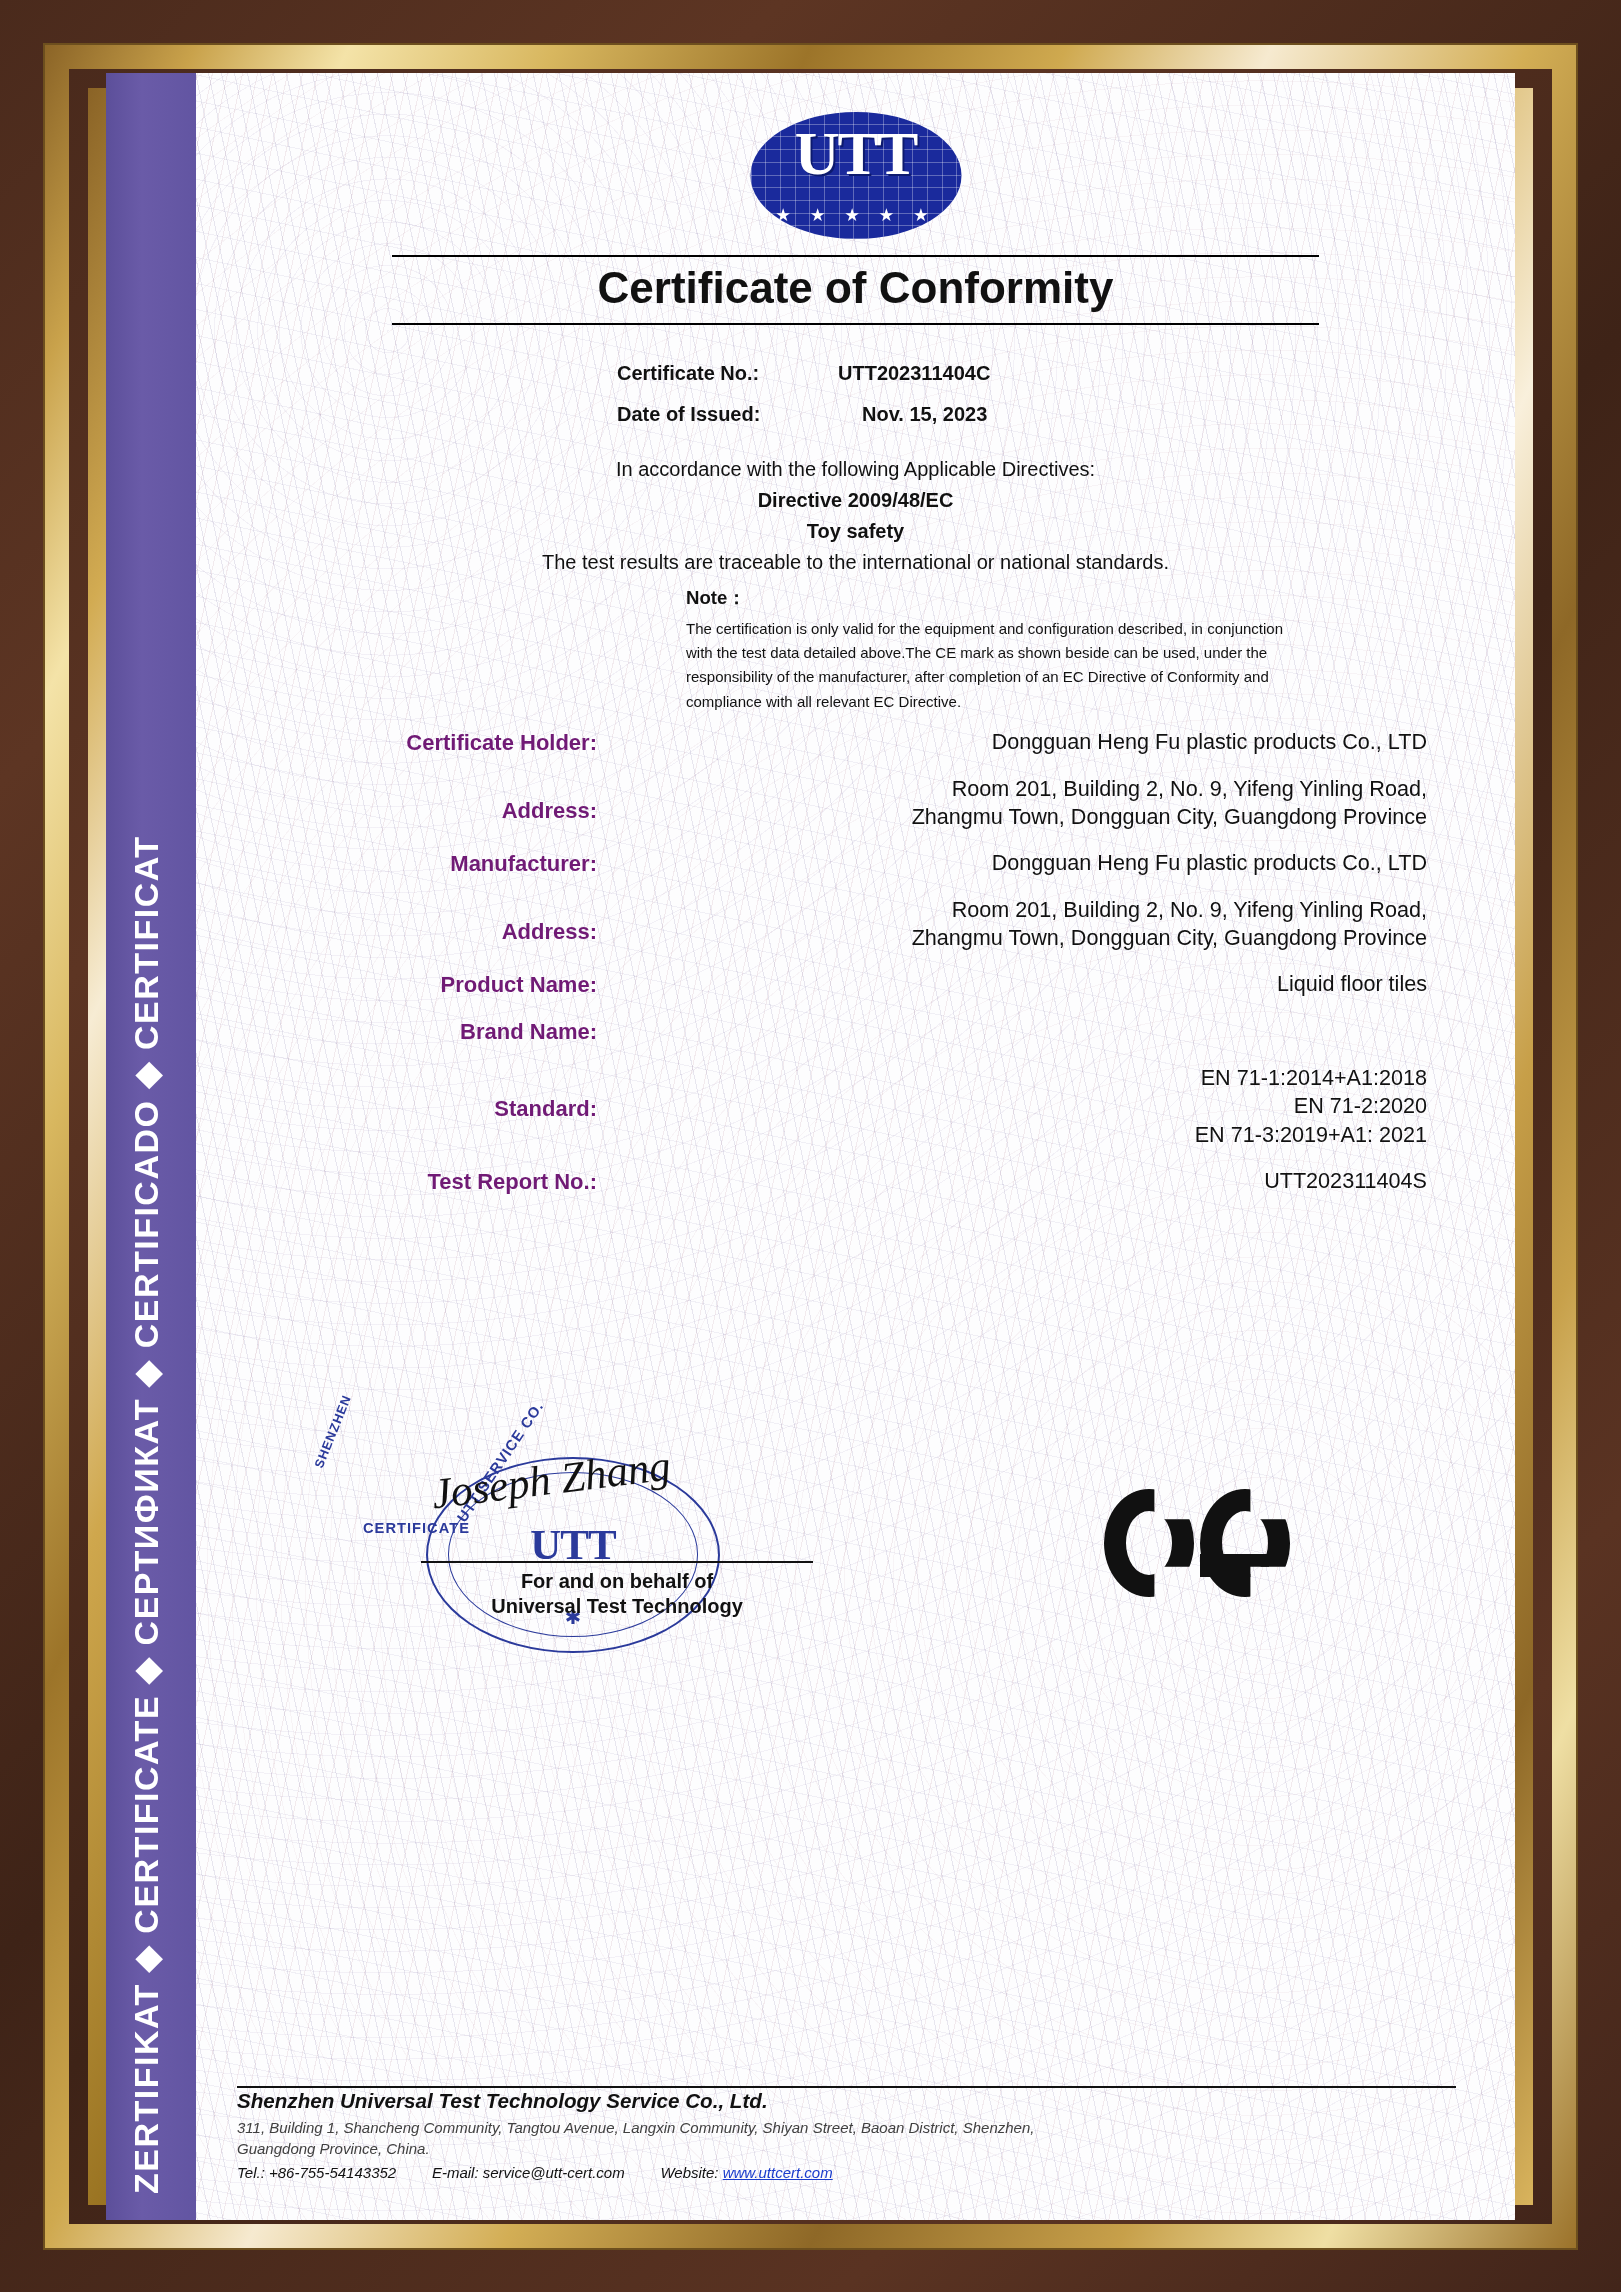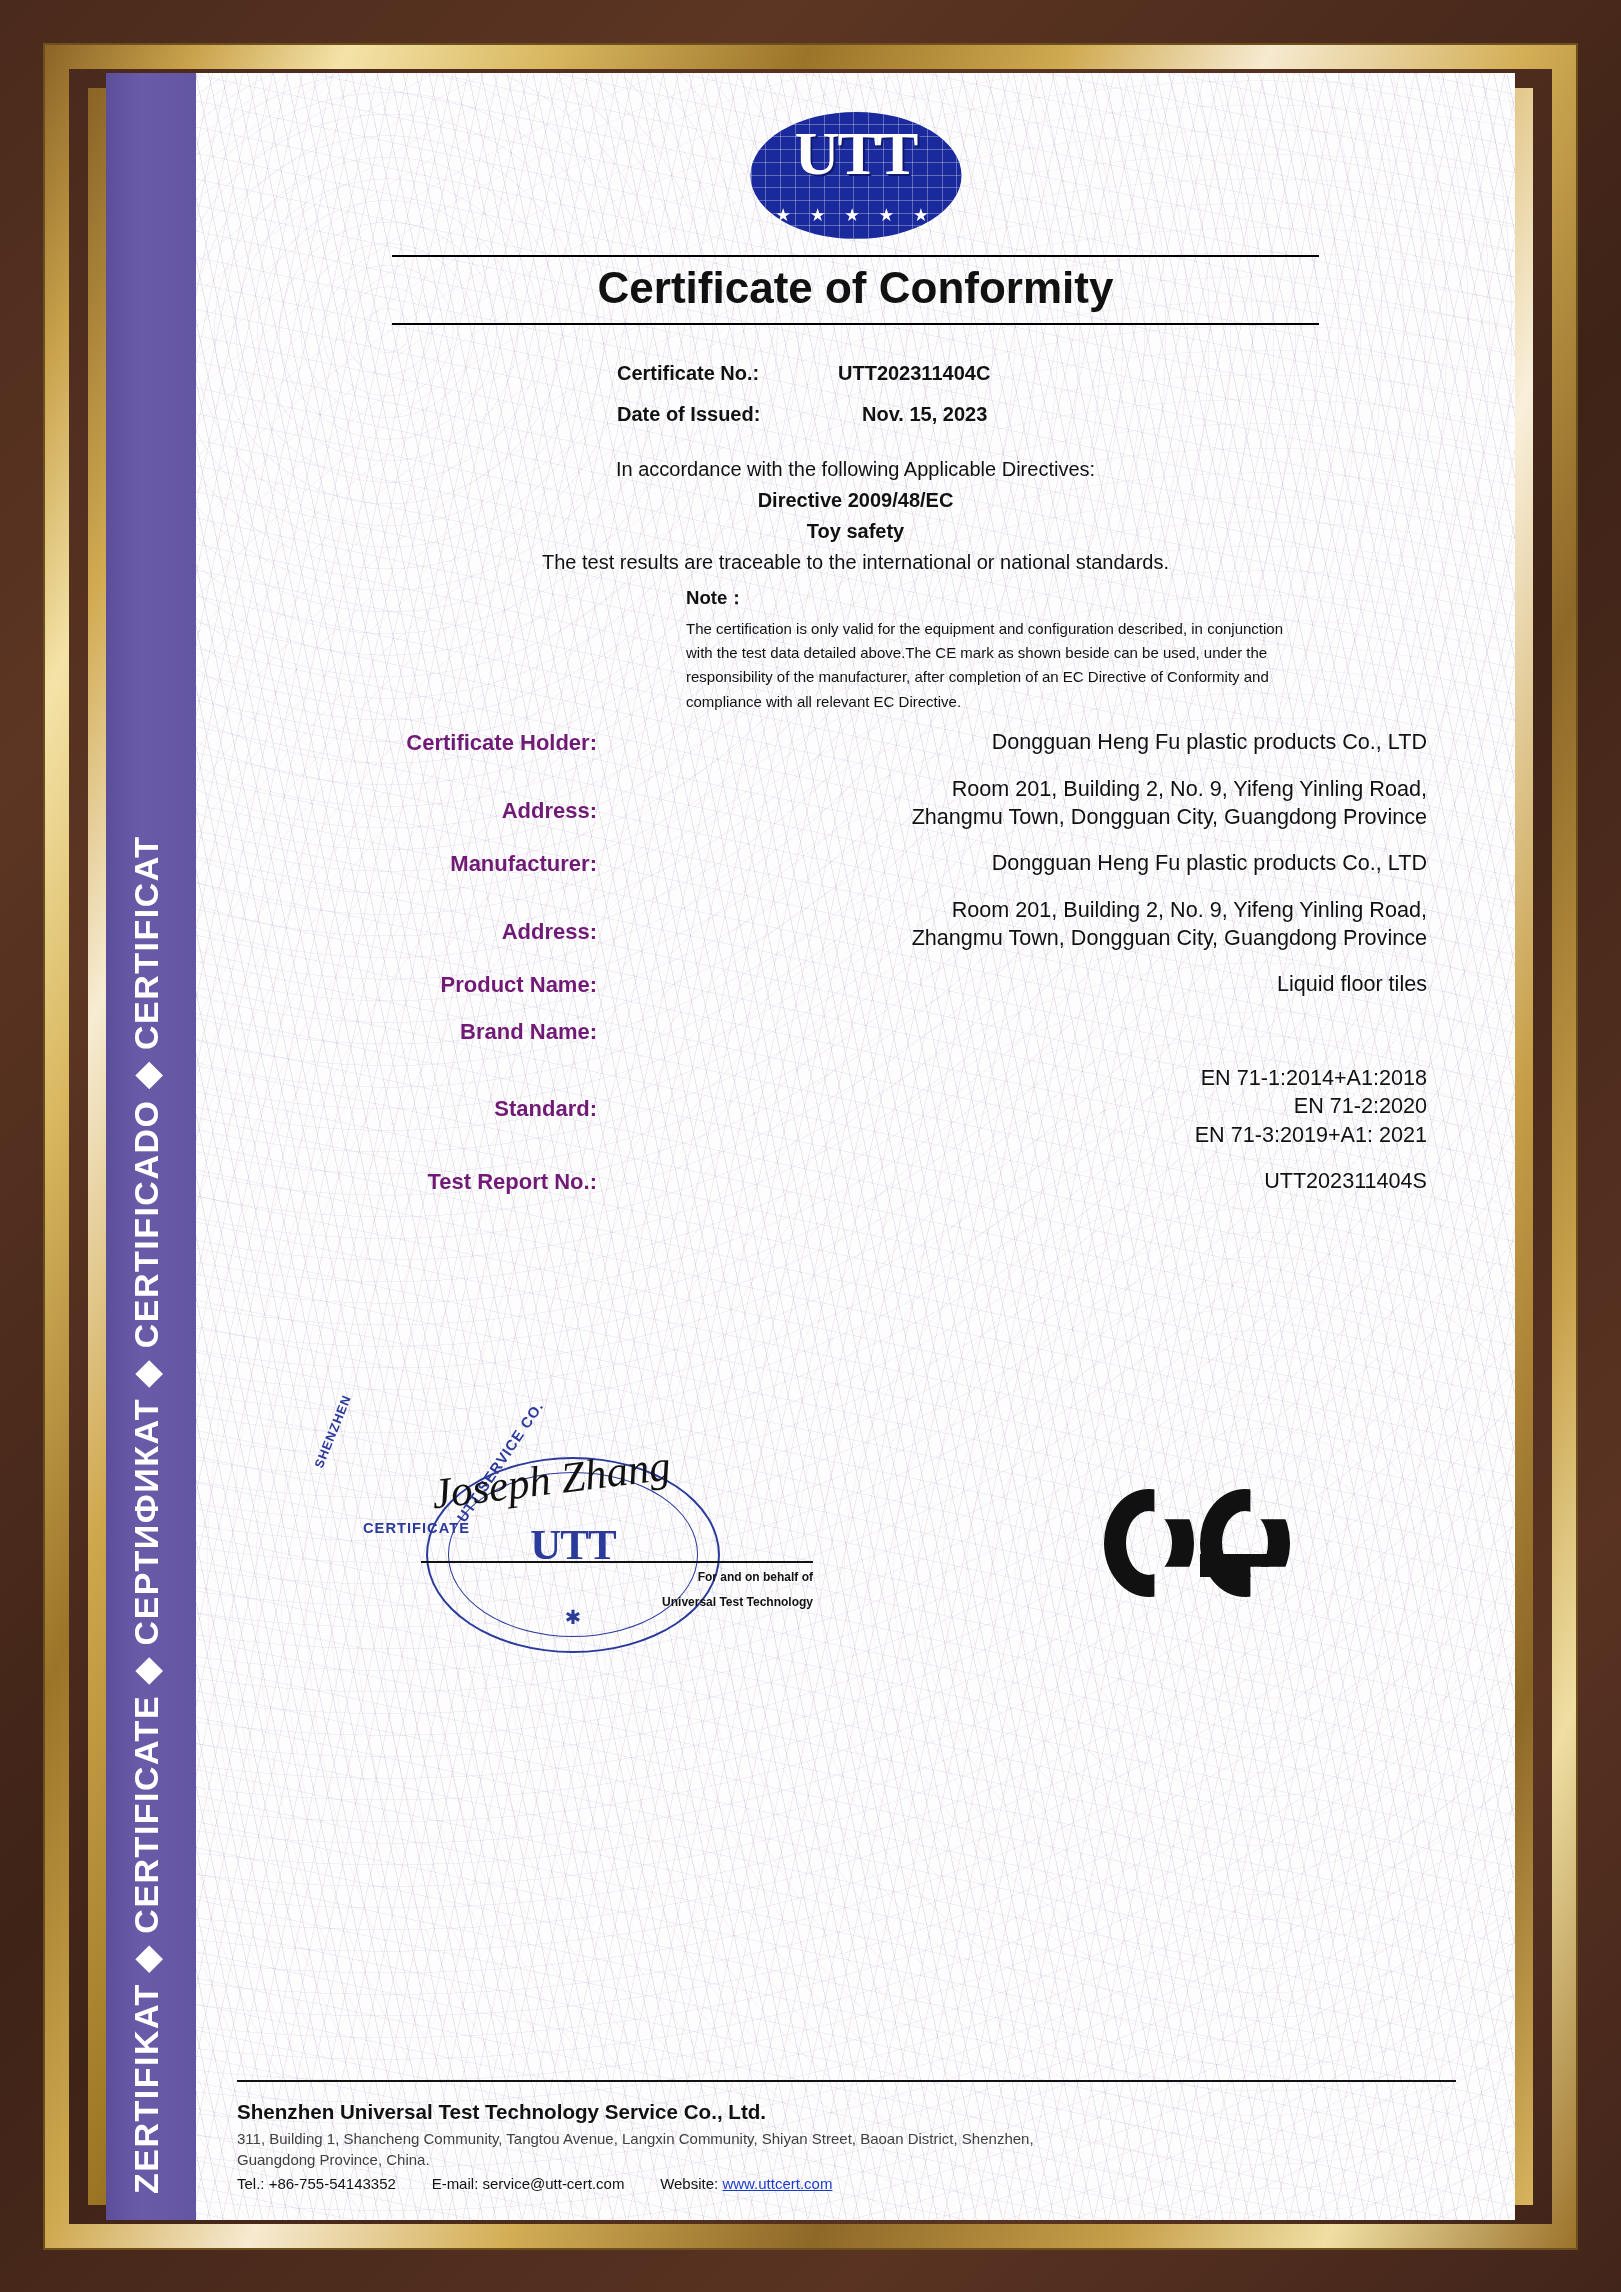--- a/index.html
+++ b/index.html
@@ -325,22 +325,22 @@
     position: absolute;
     left: 98px;
     top: 116px;
     width: 392px;
     border-bottom: 2px solid #111;
   }
   .sig-cap1, .sig-cap2 {
     position: absolute;
     left: 98px;
     width: 392px;
-    text-align: right;
-    font-size: 12px;
+    text-align: center;
+    font-size: 20px;
     font-weight: bold;
     color: #111;
     z-index: 5;
   }
   .sig-cap1 { top: 125px; }
   .sig-cap2 { top: 150px; }
 
   
   .ce-mark {
     position: absolute;
@@ -377,23 +377,24 @@
     width: 69px;
     height: 22.5px;
     background: #111;
   }
 
   
   .footer {
     position: absolute;
     left: 41px;
     right: 59px;
-    bottom: 28px;
+    bottom: 39px;
     border-top: 2px solid #111;
-    padding-top: 18px;
+    padding-top: 1px;
+    font-style: italic;
   }
   .f-company {
     font-size: 20.6px;
     font-weight: bold;
     color: #111;
     margin-bottom: 3.9px;
   }
   .f-addr {
     font-size: 15px;
     color: #404040;

